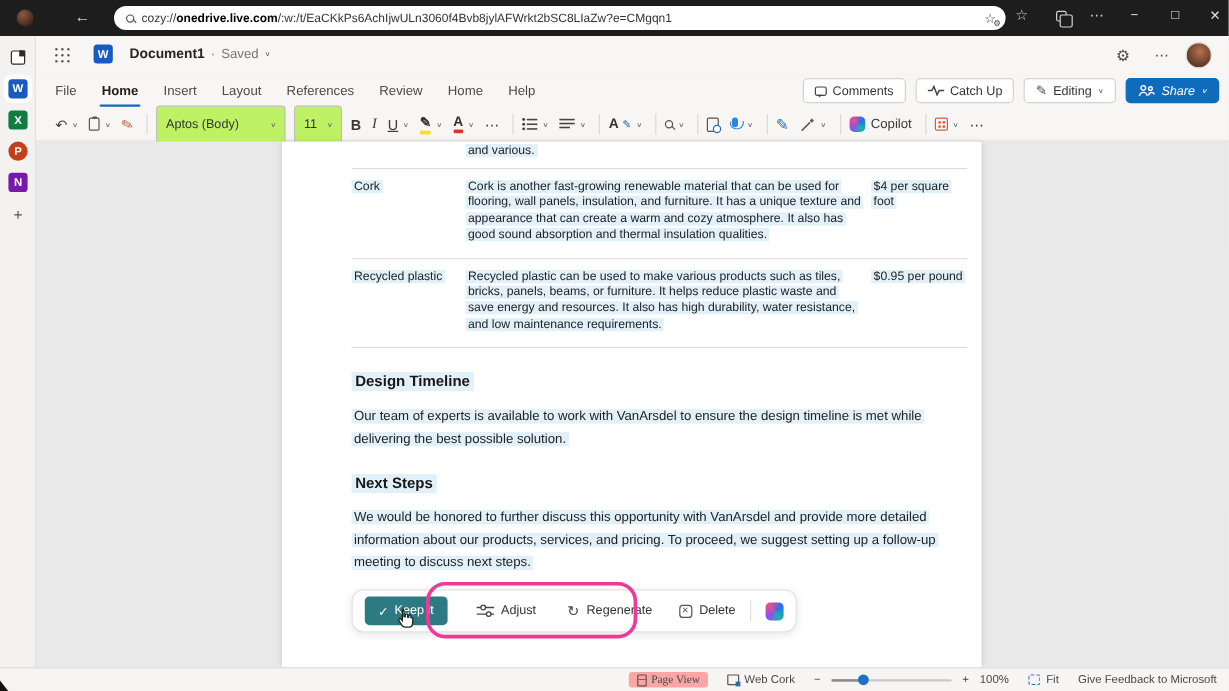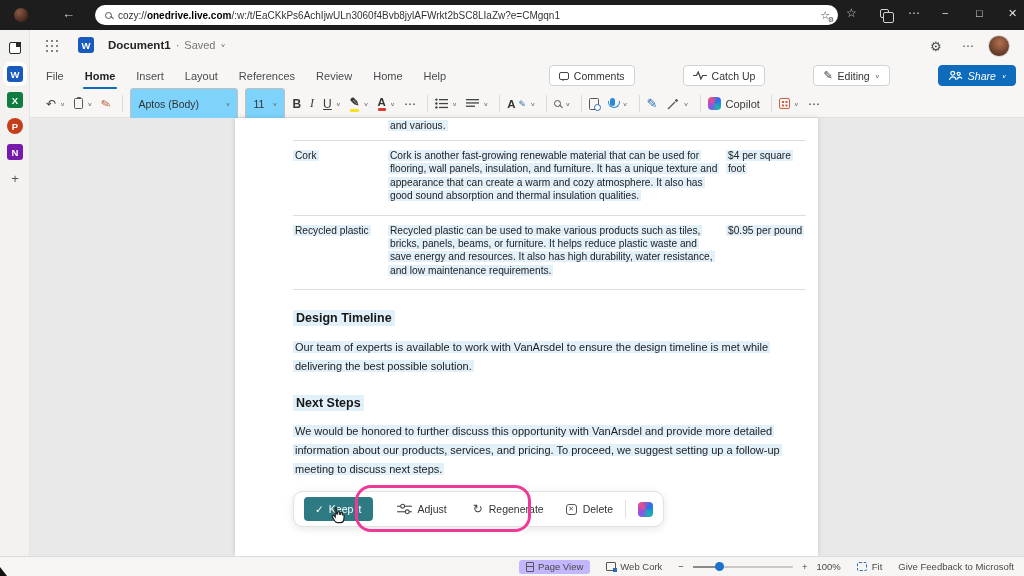--- a/index.html
+++ b/index.html
@@ -47,32 +47,32 @@
   .search-pill input { border:none; outline:none; background:transparent; font-size:10.5px; color:#555; width:100%; font-family:"Liberation Sans",sans-serif; }
   .hdr-ic { position:absolute; top:9px; font-size:13px; color:#4a4a4a; }
   .avatar { position:absolute; left:958px; top:5px; width:22px; height:22px; border-radius:50%; background:radial-gradient(circle at 55% 35%, #b5714f, #5a3526 75%); border:1px solid #d9d6d3; }
 
   
   .tabs-row { position:absolute; left:30px; top:62px; width:994px; height:28px; background:#f7f6f5; display:flex; align-items:center; padding-left:16px; gap:21px; }
   .rtab { font-size:11px; color:#4b4b4b; position:relative; }
   .rtab.active { color:#1f1f1f; font-weight:700; }
   .rtab.active::after { content:""; position:absolute; left:-2px; right:-2px; bottom:-7px; height:2.4px; background:#1168bf; border-radius:2px; }
   .tabs-right { position:absolute; right:8px; top:3px; display:flex; gap:8px; align-items:center; }
-  .pill-btn { height:21px; border:1px solid #d4d2d0; background:#fff; border-radius:4px; display:flex; align-items:center; gap:5px; padding:0 9px; font-size:10.5px; color:#333;margin-left:40px; }
+  .pill-btn { height:21px; border:1px solid #d4d2d0; background:#fff; border-radius:4px; display:flex; align-items:center; gap:5px; padding:0 9px; font-size:10.5px; color:#333; }
   .pill-btn.share { background:#0f6cbd; border-color:#0f6cbd; color:#fff;font-style:italic; }
   .bubble { width:10px; height:8px; border:1.2px solid #444; border-radius:2px; position:relative; }
   .bubble::after { content:""; position:absolute; left:1px; bottom:-4px; border:2.5px solid transparent; border-top-color:#444; }
   .pen-glyph { font-size:11px; color:#444; }
 
   
   .toolbar-row { position:absolute; left:30px; top:90px; width:994px; height:28px; background:#f7f6f5; border-bottom:1px solid #e3e1df; display:flex; align-items:center; padding-left:16px; }
   .tb { display:flex; align-items:center; gap:3px; color:#3a3a3a; font-size:12px; margin-right:9px; }
   .tb .tiny-chev { margin-left:1px; }
   .vdiv { width:1px; height:17px; background:#dcdad8; margin:0 7px 0 2px; flex:none; }
-  .selbox { border:1px solid #c2c0be; background:#7dd3fc; height:32px; border-radius:3px; display:flex; align-items:center; padding:0 7px; font-size:10.5px; color:#333; gap:8px; margin-right:7px; }
+  .selbox { border:1px solid #c2c0be; background:#bef264; height:32px; border-radius:3px; display:flex; align-items:center; padding:0 7px; font-size:10.5px; color:#333; gap:8px; margin-right:7px; }
   .clipboard { width:9px; height:11px; border:1.3px solid #555; border-radius:1.5px; position:relative; }
   .clipboard::before { content:""; position:absolute; left:1.5px; top:-2.5px; width:4px; height:2.5px; background:#555; border-radius:1px; }
   .fmt-painter { color:#c0603f; font-size:12px; transform:rotate(-15deg); }
   .color-ic { position:relative; font-size:11.5px; font-weight:700; color:#333; padding-bottom:3px; }
   .color-bar { position:absolute; left:0; right:0; bottom:0; height:3px; border-radius:1px; }
   .bold-g { font-weight:800; } .ital-g { font-style:italic; font-family:"Liberation Serif",serif; } .und-g { text-decoration:underline; }
   .copilot-logo { width:13px; height:13px; border-radius:4px; background:conic-gradient(from 50deg, #2a6df5, #19b3a8, #8e4ff0, #e84e8a, #2a6df5); flex:none; }
   .apps-grid { width:11px; height:11px; border:1.3px solid #d85b3f; border-radius:2px; position:relative; }
   .apps-grid::after { content:""; position:absolute; left:2px; top:2px; width:2px; height:2px; background:#d85b3f; box-shadow:3.5px 0 0 #d85b3f, 0 3.5px 0 #d85b3f, 3.5px 3.5px 0 #d85b3f; }
   .blue { color:#2b6cb8 !important; }
@@ -101,21 +101,21 @@
   .del-ic { width:11px; height:11px; border:1.2px solid #555; border-radius:3px; font-size:7px; color:#555; display:flex; align-items:center; justify-content:center; }
   .bar-div { width:1px; height:18px; background:#e0e0e0; margin-right:12px; }
   .pink-box { position:absolute; left:62px; top:-6px; width:176px; height:47px; border:3px solid #ee3a96; border-radius:16px; pointer-events:none; }
   .cursor { position:absolute; left:36px; top:15px; z-index:6; }
 
   
   .status-bar { position:absolute; left:0; top:556px; width:1024px; height:20px; background:#f6f5f4; border-top:1px solid #dddcda; display:flex; align-items:center; font-size:9.5px; color:#494949; }
   .sb-left { display:flex; gap:17px; margin-left:35px; }
   .sb-right { margin-left:auto; display:flex; align-items:center; gap:9px; margin-right:10px; }
   .sb-pill { display:flex; align-items:center; gap:4px; padding:1.5px 7px; border-radius:3px; }
-  .sb-pill.sel { background:#c4b5fd; }
+  .sb-pill.sel { background:#fca5a5;font-family:Liberation Serif, serif; }
   .doc-ic { width:8px; height:10px; border:1.1px solid #555; border-radius:1px; background:linear-gradient(#555 1px, transparent 1px) 0 3px / 6px 2.6px no-repeat; }
   .web-ic { width:10px; height:9px; border:1.1px solid #555; border-radius:1px; position:relative; }
   .web-ic::after { content:""; position:absolute; right:-2px; bottom:-2px; width:4px; height:4px; background:#2b6cb8; }
   .zoom-track { position:relative; width:100px; height:2px; background:#c9c8c7; border-radius:2px; }
   .zoom-track .active { position:absolute; left:0; top:0; width:26px; height:2px; background:#8a8a8a; }
   .zoom-thumb { position:absolute; left:22px; top:-3.5px; width:9px; height:9px; border-radius:50%; background:#1a73c9; }
   .fit-ic { width:10px; height:9px; border:1.3px dashed #2b6cb8; border-radius:2px; }
   .stray { position:absolute; left:0; bottom:0; width:0; height:0; border-left:7px solid #111; border-top:9px solid transparent; }
 </style>
 </head>

